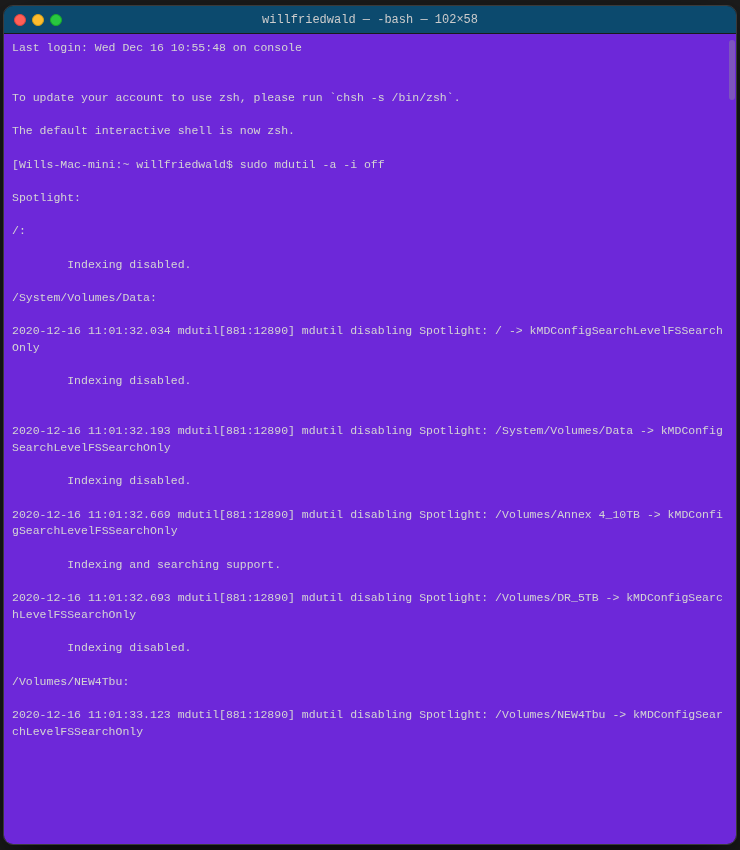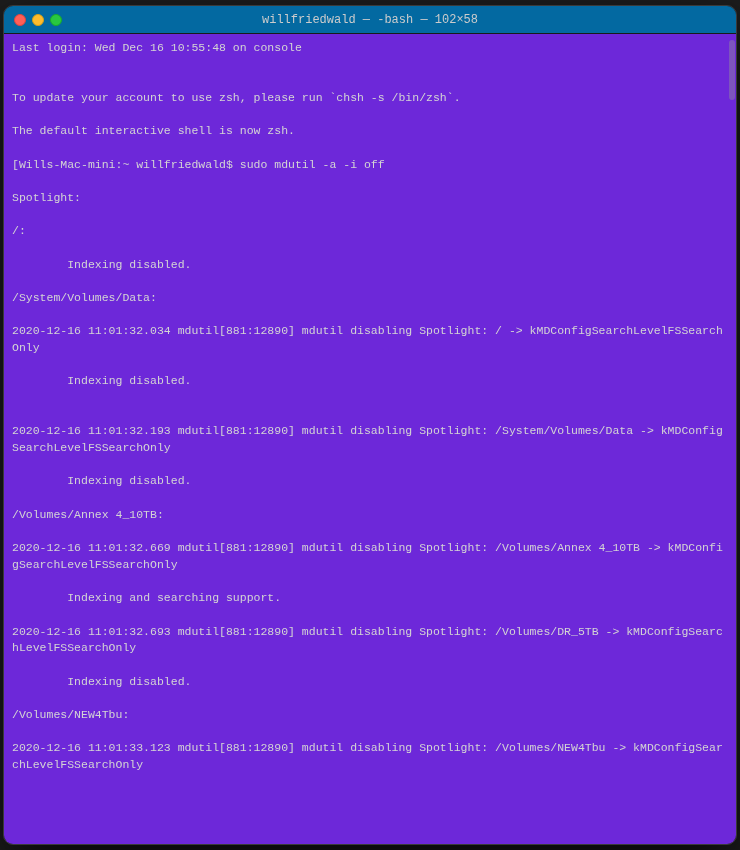--- a/index.html
+++ b/index.html
@@ -21,21 +21,21 @@
       background: #1e1e1e;
       border-radius: 10px;
       overflow: hidden;
       box-shadow: 0 20px 60px rgba(0,0,0,0.8);
       display: flex;
       flex-direction: column;
       border: 1px solid #3a3a3a;
     }
 
     .titlebar {
-      background: #0369a1;
+      background: #0c4a6e;
       height: 28px;
       display: flex;
       align-items: center;
       padding: 0 10px;
       flex-shrink: 0;
       position: relative;
       border-bottom: 1px solid #1a1a1a;
     }
 
     .traffic-lights {
@@ -113,21 +113,20 @@
 <span class="line">[Wills-Mac-mini:~ willfriedwald$ sudo mdutil -a -i off</span>
 <span class="line">Spotlight:</span>
 <span class="line">/:</span>
 <span class="line">        Indexing disabled.</span>
 <span class="line">/System/Volumes/Data:</span>
 <span class="line">2020-12-16 11:01:32.034 mdutil[881:12890] mdutil disabling Spotlight: / -&gt; kMDConfigSearchLevelFSSearchOnly</span>
 <span class="line">        Indexing disabled.</span>
 <span class="line"></span>
 <span class="line">2020-12-16 11:01:32.193 mdutil[881:12890] mdutil disabling Spotlight: /System/Volumes/Data -&gt; kMDConfigSearchLevelFSSearchOnly</span>
 <span class="line">        Indexing disabled.</span>
-<span class="line">/Volumes/Annex 4_10TB:</span>
 <span class="line">2020-12-16 11:01:32.669 mdutil[881:12890] mdutil disabling Spotlight: /Volumes/Annex 4_10TB -&gt; kMDConfigSearchLevelFSSearchOnly</span>
 <span class="line">        Indexing and searching support.</span>
 <span class="line">2020-12-16 11:01:32.693 mdutil[881:12890] mdutil disabling Spotlight: /Volumes/DR_5TB -&gt; kMDConfigSearchLevelFSSearchOnly</span>
 <span class="line">        Indexing disabled.</span>
 <span class="line">/Volumes/NEW4Tbu:</span>
 <span class="line">2020-12-16 11:01:33.123 mdutil[881:12890] mdutil disabling Spotlight: /Volumes/NEW4Tbu -&gt; kMDConfigSearchLevelFSSearchOnly</span>
 
 
 
 

